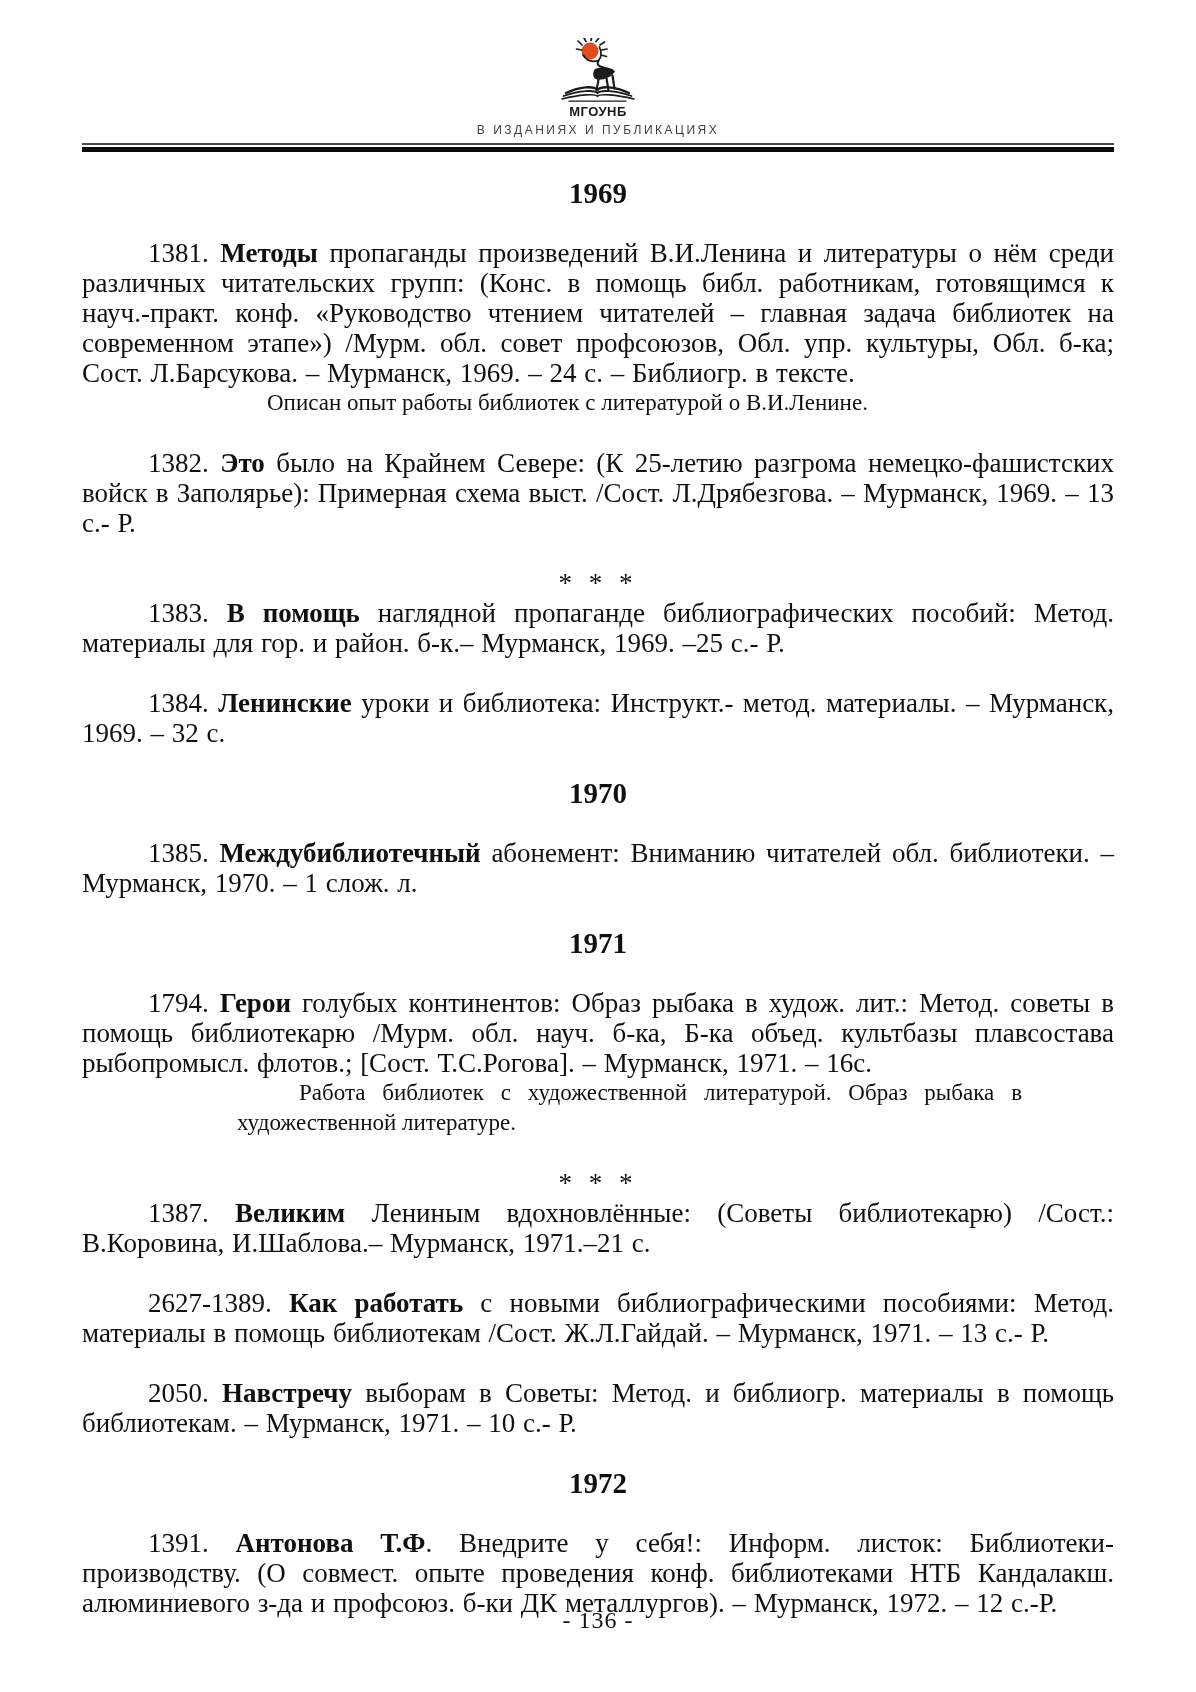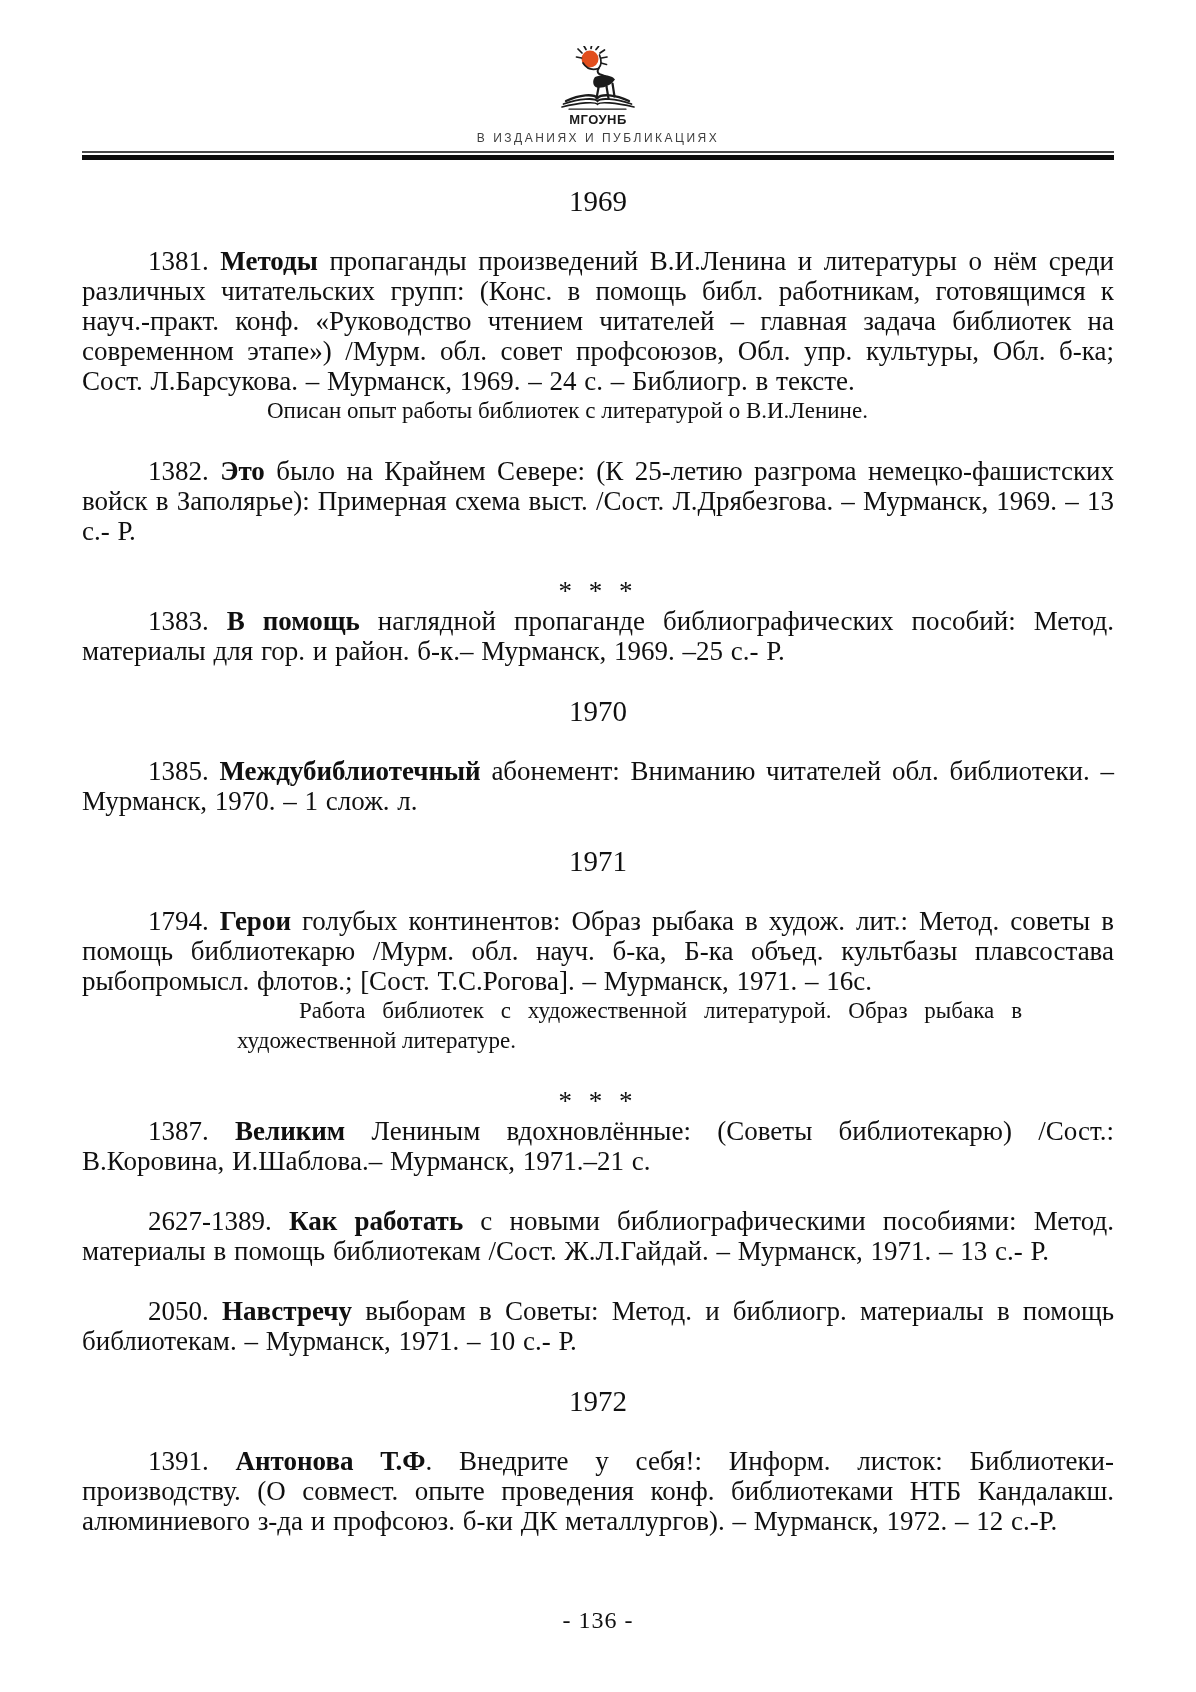--- a/index.html
+++ b/index.html
@@ -12,21 +12,21 @@
     height: 1692px;
     overflow: hidden;
     font-family: "Liberation Serif", "DejaVu Serif", serif;
     color: #101010;
   }
   .page {
     position: relative;
     width: 1196px;
     height: 1692px;
     box-sizing: border-box;
-    padding: 8px 82px;
+    padding: 0 82px;
     background: #ffffff;
   }
   
   header {
     text-align: center;
     padding-top: 38px;
   }
   .logo-art {
     display: block;
     margin: 0 auto;
@@ -50,21 +50,21 @@
   }
   .rule { margin-top: 6px; }
   .rule-thin  { height: 2px; background: #4a4a4a; margin-bottom: 2px; }
   .rule-thick { height: 5px; background: #0c0c0c; }
   
   main { display: block; }
   .year {
     margin: 30px 0 0 0;
     text-align: center;
     font-size: 29px;
-    font-weight: 400;
+    font-weight: 700;
     line-height: 30px;
   }
   .year.first { margin-top: 26px; }
   .entry {
     margin: 30px 0 0 0;
     font-size: 27px;
     line-height: 30px;
     text-align: justify;
     text-indent: 66px;
     word-spacing: 1px;
@@ -161,20 +161,21 @@
 
     <p class="entry"><span class="num">1381.</span> <b>Методы</b><span> пропаганды произведений В.И.Ленина и литературы о нём среди различных читательских групп: (Конс. в помощь библ. работникам, готовящимся к науч.-практ. конф. «Руководство чтением читателей  – главная задача библиотек на современном этапе») /Мурм. обл. совет профсоюзов, Обл. упр. культуры, Обл. б-ка; Сост. Л.Барсукова. – Мурманск, 1969. – 24 с. – Библиогр. в тексте.</span></p>
     <p class="annotation ann-one">Описан опыт работы библиотек с литературой о  В.И.Ленине.</p>
 
     <p class="entry"><span class="num">1382.</span> <b>Это</b><span> было на Крайнем Севере: (К 25-летию разгрома немецко-фашистских войск в Заполярье): Примерная схема выст. /Сост. Л.Дрябезгова. – Мурманск, 1969. – 13 с.- Р.</span></p>
 
     <div class="sep">* * *</div>
 
     <p class="entry after-sep"><span class="num">1383.</span> <b>В помощь</b><span> наглядной пропаганде библиографических пособий: Метод. материалы для гор. и район. б-к.– Мурманск, 1969. –25 с.- Р.</span></p>
 
+    <p class="entry"><span class="num">1384.</span> <b>Ленинские</b><span> уроки и библиотека: Инструкт.- метод. материалы. – Мурманск, 1969. – 32 с.</span></p>
 
     <h2 class="year">1970</h2>
 
     <p class="entry"><span class="num">1385.</span> <b>Междубиблиотечный</b><span> абонемент: Вниманию читателей обл. библиотеки. – Мурманск, 1970. – 1 слож. л.</span></p>
 
     <h2 class="year">1971</h2>
 
     <p class="entry"><span class="num">1794.</span> <b>Герои</b><span> голубых континентов: Образ рыбака в худож. лит.: Метод. советы в помощь библиотекарю /Мурм. обл. науч. б-ка, Б-ка объед. культбазы плавсостава рыбопромысл. флотов.; [Сост. Т.С.Рогова]. – Мурманск, 1971. – 16с.</span></p>
     <p class="annotation ann-two">Работа библиотек с художественной  литературой. Образ рыбака в художественной литературе.</p>
 

